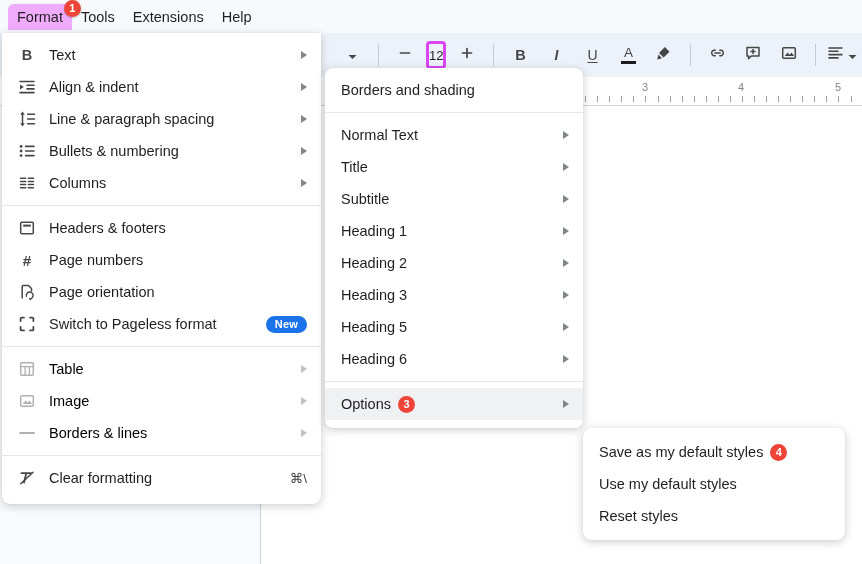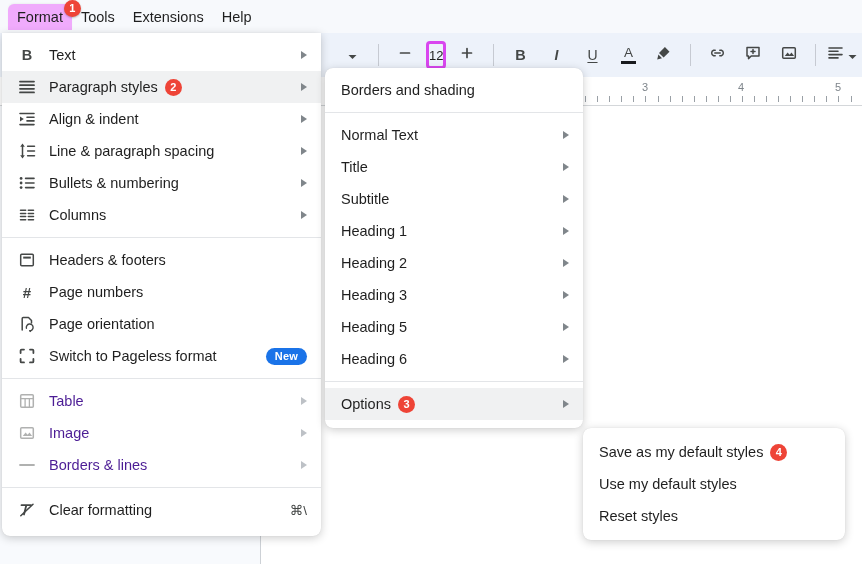--- a/index.html
+++ b/index.html
@@ -57,21 +57,21 @@
     padding:6px 0 10px;
   }
   #format-menu{left:2px;top:33px;width:319px;border-radius:0 0 8px 8px;}
   #styles-menu{left:325px;top:68px;width:258px;border-radius:8px;padding-bottom:8px;}
   #options-menu{left:583px;top:428px;width:262px;border-radius:8px;padding:8px 0;}
   .menu-row{
     display:flex;align-items:center;height:32px;
     padding:0 14px 0 16px;font-size:14.5px;color:#1f1f1f;cursor:default;
   }
   .menu-row.highlighted{background:#f0f1f2;}
-  .menu-row.disabled{color:#4c1d95;}
+  .menu-row.disabled{color:#000000;}
   .menu-row.disabled .menu-icon{opacity:.42;}
   .menu-row.disabled .sub-arrow{border-left-color:#bdc1c6;}
   .menu-icon{width:18px;height:18px;margin-right:13px;flex:none;
     display:flex;align-items:center;justify-content:center;}
   .menu-label{white-space:nowrap;}
   .menu-sep{height:1px;background:#e3e5e8;margin:6px 0;}
   .badge{
     width:17px;height:17px;border-radius:50%;background:#ee4437;color:#fff;
     font-size:11px;font-weight:700;margin-left:7px;flex:none;
     display:inline-flex;align-items:center;justify-content:center;
@@ -229,32 +229,20 @@
 <div id="page"></div>
 
 <div id="format-menu" class="menu">
     <div class="menu-row">
       <span class="menu-icon">
         <span class="glyph" style="font-weight:700;font-size:14.5px;">B</span>
       </span>
       <span class="menu-label">Text</span>
       <span class="sub-arrow"></span>
     </div>
-    <div class="menu-row highlighted">
-      <span class="menu-icon">
-        <svg width="18" height="18" viewBox="0 0 18 18">
-          <g stroke="#444746" fill="none" stroke-linecap="round" stroke-width="1.8">
-            <path d="M2 3.6h14M2 7.2h14M2 10.8h14M2 14.4h14"></path>
-          </g>
-        </svg>
-      </span>
-      <span class="menu-label">Paragraph styles</span>
-      <span class="badge">2</span>
-      <span class="sub-arrow"></span>
-    </div>
     <div class="menu-row">
       <span class="menu-icon">
         <svg width="18" height="18" viewBox="0 0 18 18">
           <g stroke="#444746" fill="none" stroke-linecap="round" stroke-width="1.6">
             <path d="M2 3.5h14M9 7.2h7M9 10.9h7M2 14.6h14"></path>
           </g>
           <path d="M2 6.4v5.2L5.8 9z" fill="#444746"></path>
         </svg>
       </span>
       <span class="menu-label">Align &amp; indent</span>

